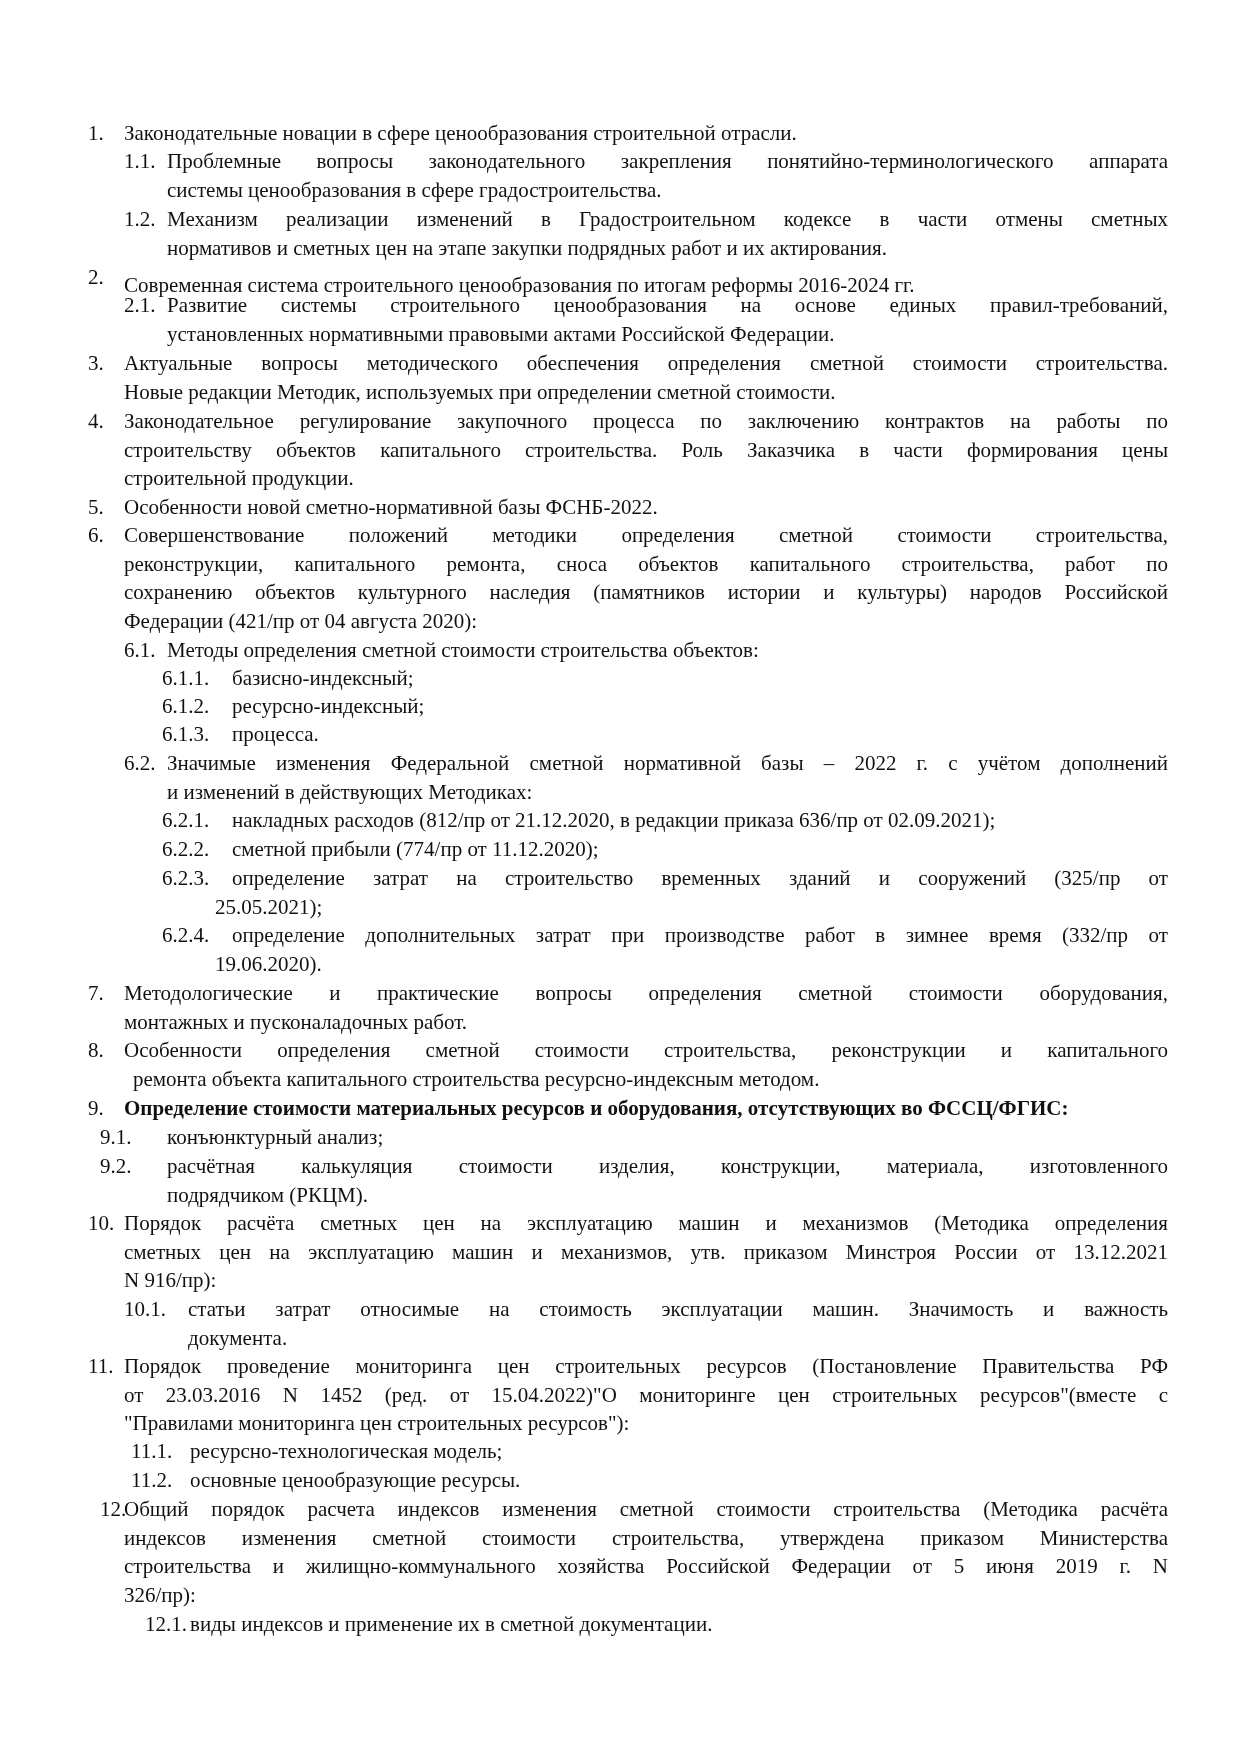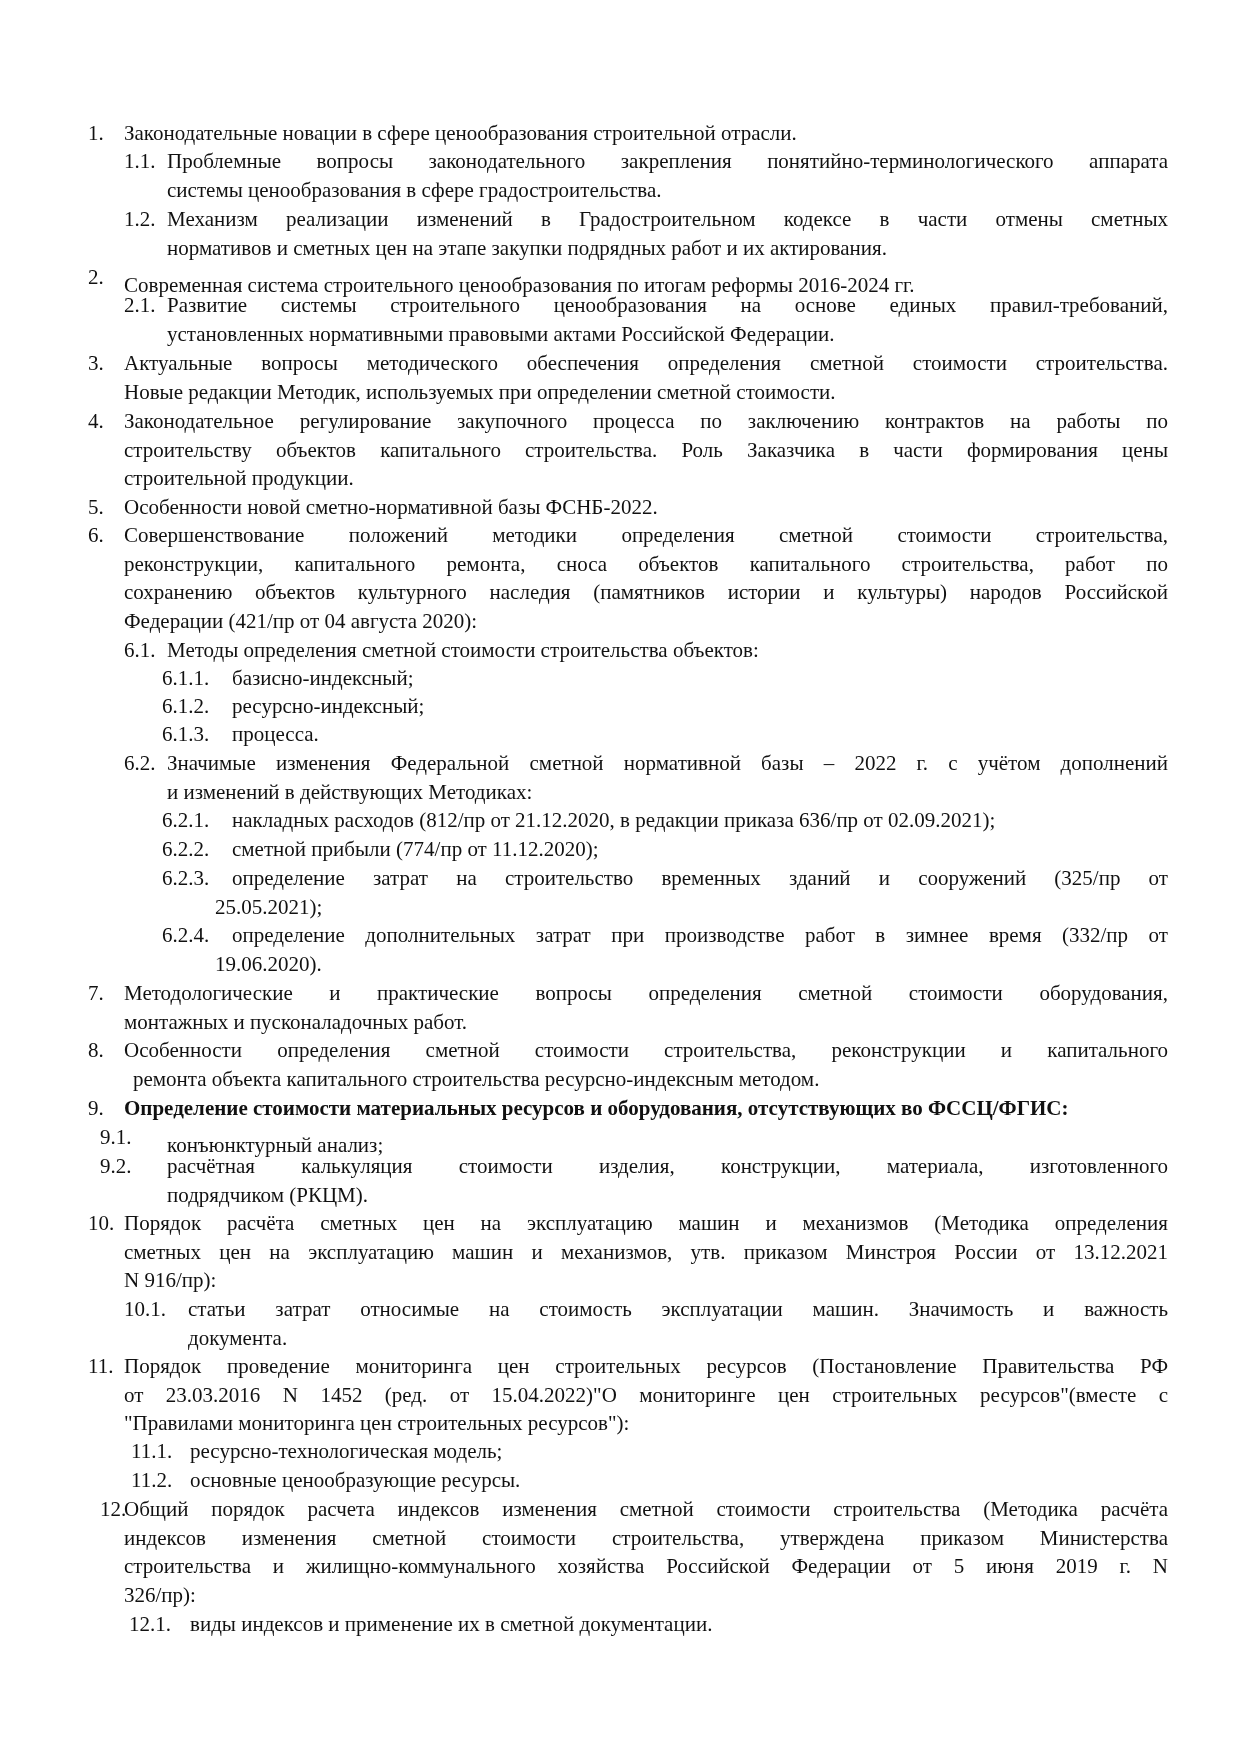--- a/index.html
+++ b/index.html
@@ -110,21 +110,21 @@
       <span class="num" style="left: 88px; top: 0px;">8.</span>
       <span class="line j" style="position: absolute; left: 124px; top: 0px; width: 1044px;">Особенности определения сметной стоимости строительства, реконструкции и капитального</span>
       <span class="line" style="position: absolute; left: 133px; top: 29px;">ремонта объекта капитального строительства ресурсно-индексным методом.</span>
     </div>
     <div class="item" style="top: 1094px;">
       <span class="num" style="left: 88px; top: 0px;">9.</span>
       <span class="line" style="position: absolute; left: 124px; top: 0px; font-weight: bold;">Определение стоимости материальных ресурсов и оборудования, отсутствующих во ФССЦ/ФГИС:</span>
     </div>
     <div class="item" style="top: 1123px;">
       <span class="num" style="left: 100px; top: 0px;">9.1.</span>
-      <span class="line" style="position: absolute; left: 167px; top: 8px; text-align: right;">конъюнктурный анализ;</span>
+      <span class="line" style="position: absolute; left: 167px; top: 0px; text-align: right;">конъюнктурный анализ;</span>
     </div>
     <div class="item" style="top: 1152px;">
       <span class="num" style="left: 100px; top: 0px;">9.2.</span>
       <span class="line j" style="position: absolute; left: 167px; top: 0px; width: 1001px;">расчётная калькуляция стоимости изделия, конструкции, материала, изготовленного</span>
       <span class="line" style="position: absolute; left: 167px; top: 29px;">подрядчиком (РКЦМ).</span>
     </div>
     <div class="item" style="top: 1209px;">
       <span class="num" style="left: 88px; top: 0px;">10.</span>
       <span class="line j" style="position: absolute; left: 124px; top: 0px; width: 1044px;">Порядок расчёта сметных цен на эксплуатацию машин и механизмов (Методика определения</span>
       <span class="line j" style="position: absolute; left: 124px; top: 29px; width: 1044px;">сметных цен на эксплуатацию машин и механизмов, утв. приказом Минстроя России от 13.12.2021</span>
@@ -150,16 +150,16 @@
       <span class="line" style="position: absolute; left: 190px; top: 0px;">основные ценообразующие ресурсы.</span>
     </div>
     <div class="item" style="top: 1495px;">
       <span class="num" style="left: 100px; top: 0px;">12.</span>
       <span class="line j" style="position: absolute; left: 124px; top: 0px; width: 1044px;">Общий порядок расчета индексов изменения сметной стоимости строительства (Методика расчёта</span>
       <span class="line j" style="position: absolute; left: 124px; top: 29px; width: 1044px;">индексов изменения сметной стоимости строительства, утверждена приказом Министерства</span>
       <span class="line j" style="position: absolute; left: 124px; top: 57px; width: 1044px;">строительства и жилищно-коммунального хозяйства Российской Федерации от 5 июня 2019 г. N</span>
       <span class="line" style="position: absolute; left: 124px; top: 86px;">326/пр):</span>
     </div>
     <div class="item" style="top: 1610px;">
-      <span class="num" style="left: 129px; top: 0px; text-align: right;">12.1.</span>
+      <span class="num" style="left: 145px; top: 0px; text-align: right;">12.1.</span>
       <span class="line" style="position: absolute; left: 190px; top: 0px;">виды индексов и применение их в сметной документации.</span>
     </div>
   </div>
 
 </body></html>

